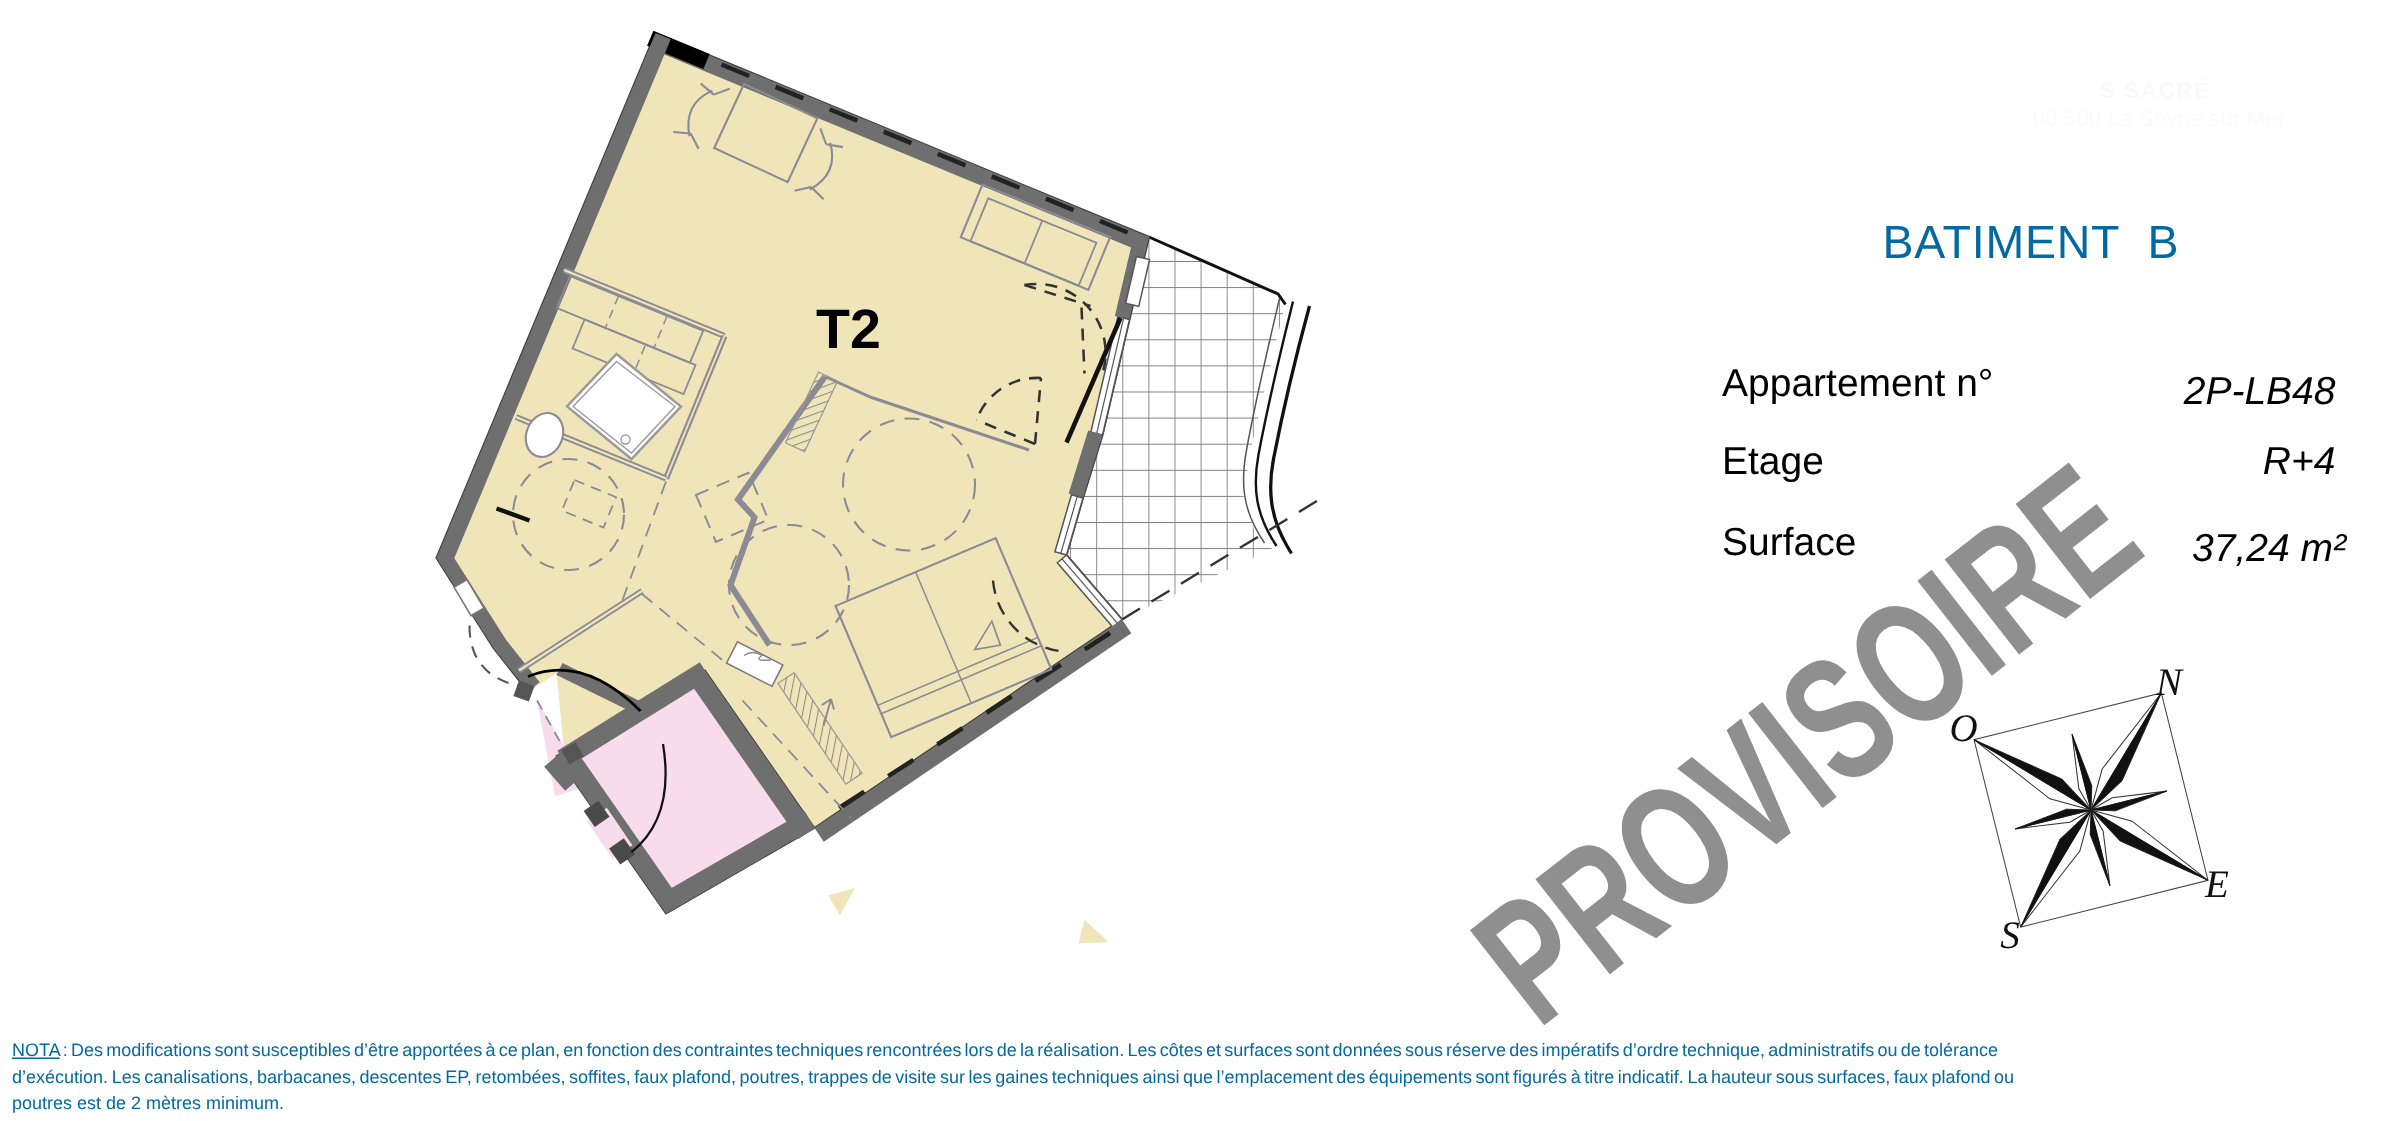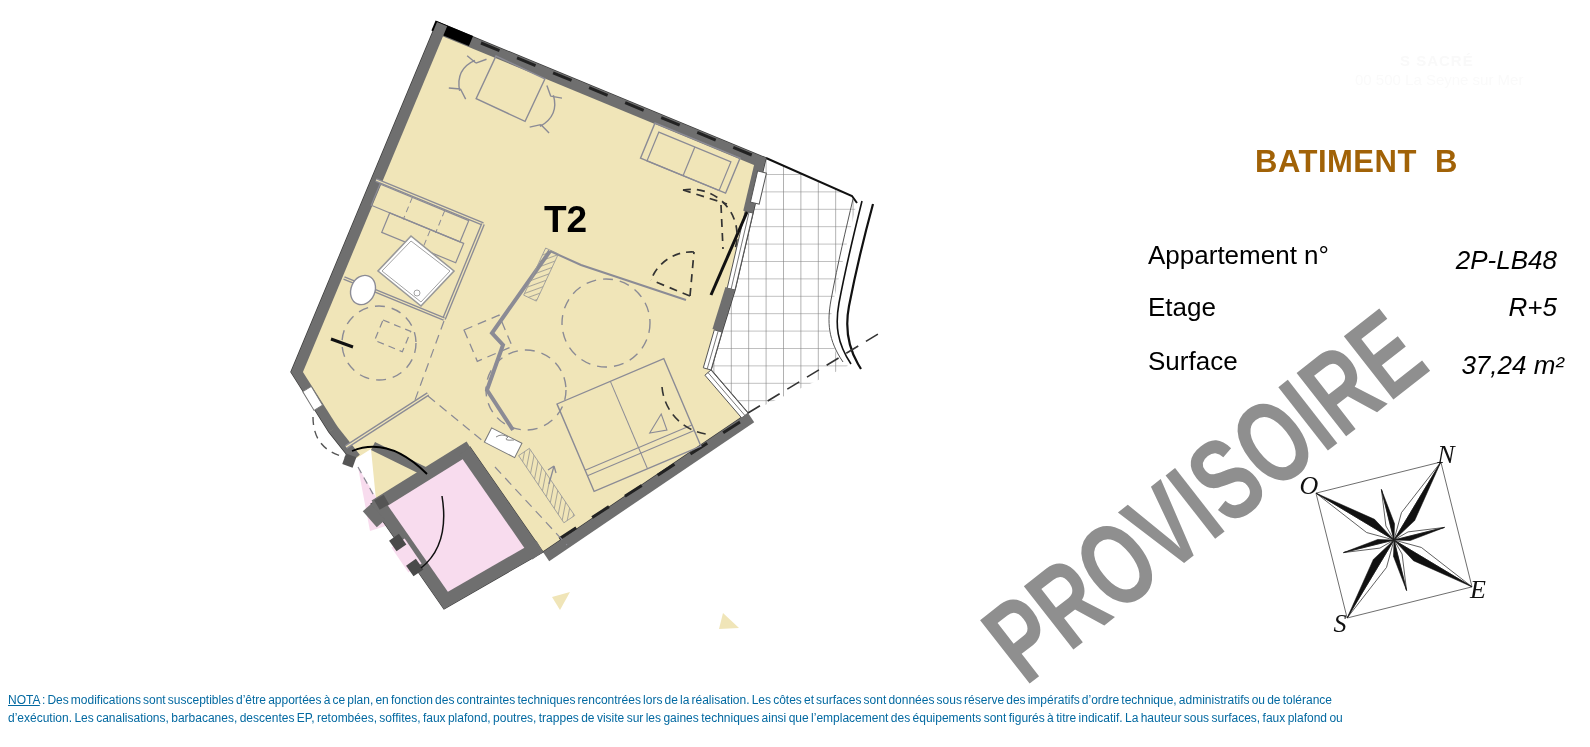--- a/index.html
+++ b/index.html
@@ -1,18 +1,18 @@
 <!DOCTYPE html>
 <html><head>
 <meta charset="utf-8">
 <style>
 html,body{margin:0;padding:0;background:#ffffff;}
 body{width:1590px;height:747px;position:relative;overflow:hidden;font-family:"Liberation Sans",sans-serif;}
 .abs{position:absolute;}
-#batiment{left:1255px;top:144px;width:200px;font-size:31px;font-weight:bold;color:#a16207;letter-spacing:0.5px;}
+#batiment{left:1255px;top:144px;width:200px;font-size:31px;font-weight:normal;color:#0369a1;letter-spacing:0.5px;}
 .rowlab{left:1148px;font-size:26px;color:#000;}
 .rowval{width:409px;left:1148px;text-align:right;font-size:26px;color:#000;font-style:italic;}
 #prov{left:1204px;top:496px;display:inline-block;font-size:117px;font-weight:bold;color:#8f8f8f;transform:translate(-50%,-50%) rotate(-38deg) scaleX(0.71);transform-origin:50% 50%;letter-spacing:0;white-space:nowrap;line-height:1;}
 #footer{left:8px;top:692px;width:1578px;font-size:12px;color:#0369a1;line-height:17.5px;}
 #footer .l{white-space:nowrap;}
 </style>
 </head>
 <body>
 
 <svg class="abs" style="left:0;top:0" width="1000" height="690" viewBox="0 0 1000 690">
@@ -330,21 +330,21 @@
 <div class="abs" style="left:1355px;top:71px;font-size:15px;color:#fafafa;">00 500 La Seyne sur Mer</div>
 
 <div class="abs" id="batiment">BATIMENT&nbsp;&nbsp;B</div>
 
 <div class="abs rowlab" style="top:240px">Appartement n°</div>
 
 <div class="abs rowval" style="top:245px">2P-LB48</div>
 
 <div class="abs rowlab" style="top:292px">Etage</div>
 
-<div class="abs rowval" style="top:292px">R+5</div>
+<div class="abs rowval" style="top:292px">R+4</div>
 
 <div class="abs rowlab" style="top:346px">Surface</div>
 
 <div class="abs rowval" style="top:350px;width:416px">37,24 m²</div>
 
 <div class="abs" id="prov">PROVISOIRE</div>
 
 <svg class="abs" style="left:1280px;top:420px" width="240" height="240" viewBox="0 0 240 240">
 <g id="compass" transform="translate(114,120)">
 <g transform="rotate(31.0)">
@@ -370,13 +370,14 @@
 <text x="-85" y="-46" text-anchor="middle" font-family="Liberation Serif,serif" font-style="italic" font-size="26" fill="#111">O</text>
 <text x="84" y="58" text-anchor="middle" font-family="Liberation Serif,serif" font-style="italic" font-size="26" fill="#111">E</text>
 <text x="-54" y="92" text-anchor="middle" font-family="Liberation Serif,serif" font-style="italic" font-size="26" fill="#111">S</text>
 
 </g>
 </svg>
 
 <div class="abs" id="footer">
 <div class="l" style="word-spacing:-1.2px"><u>NOTA</u> : Des modifications sont susceptibles d’être apportées à ce plan, en fonction des contraintes techniques rencontrées lors de la réalisation. Les côtes et surfaces sont données sous réserve des impératifs d’ordre technique, administratifs ou de tolérance</div>
 <div class="l" style="word-spacing:-0.95px">d’exécution. Les canalisations, barbacanes, descentes EP, retombées, soffites, faux plafond, poutres, trappes de visite sur les gaines techniques ainsi que l’emplacement des équipements sont figurés à titre indicatif. La hauteur sous surfaces, faux plafond ou</div>
+<div class="l">poutres est de 2 mètres minimum.</div>
 </div>
 
 </body></html>

